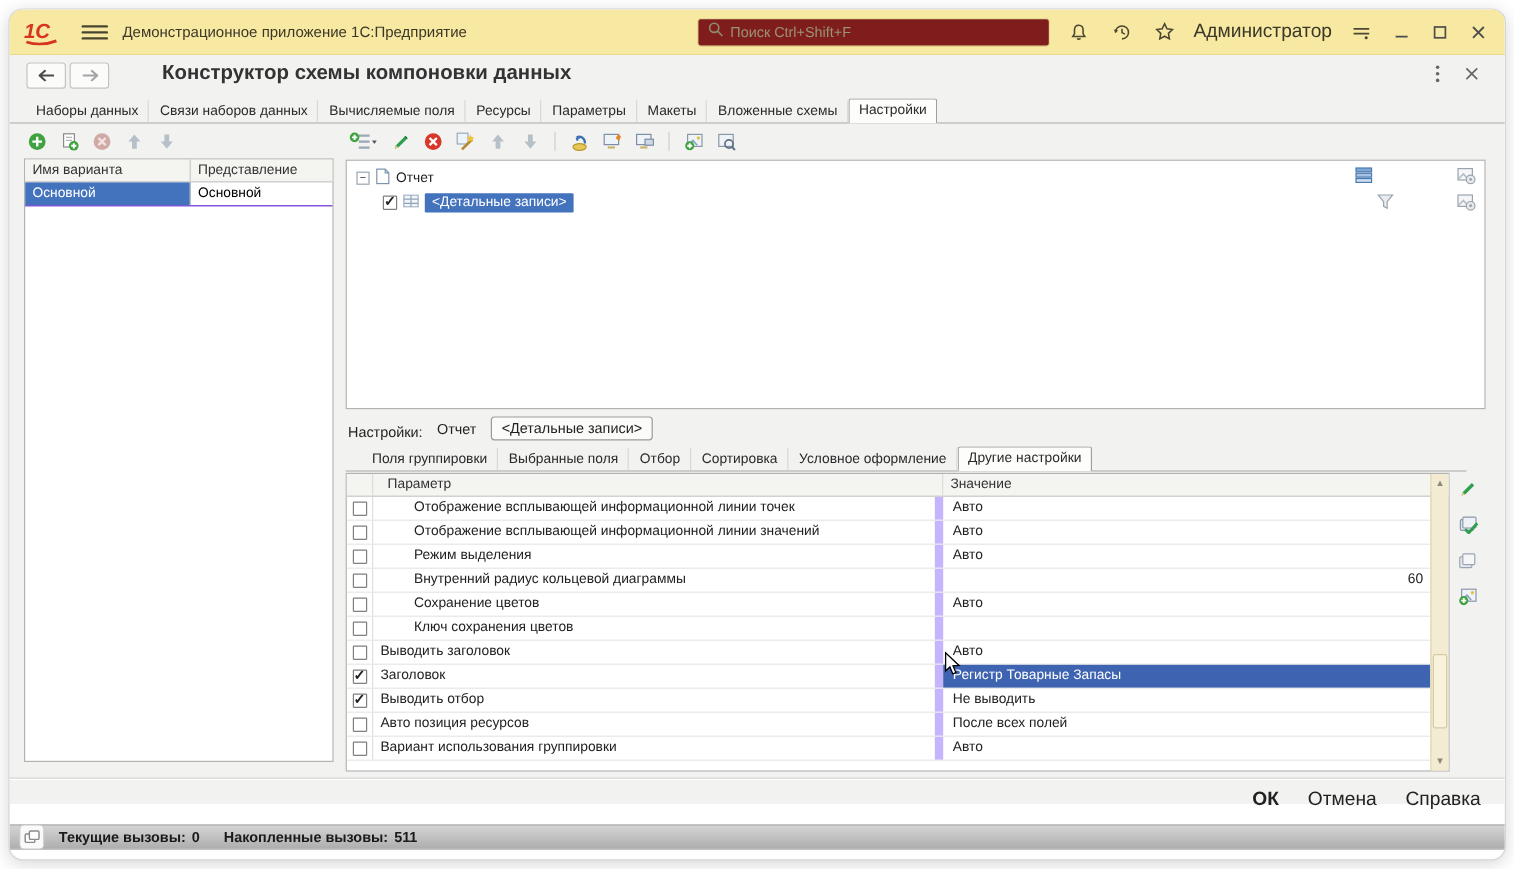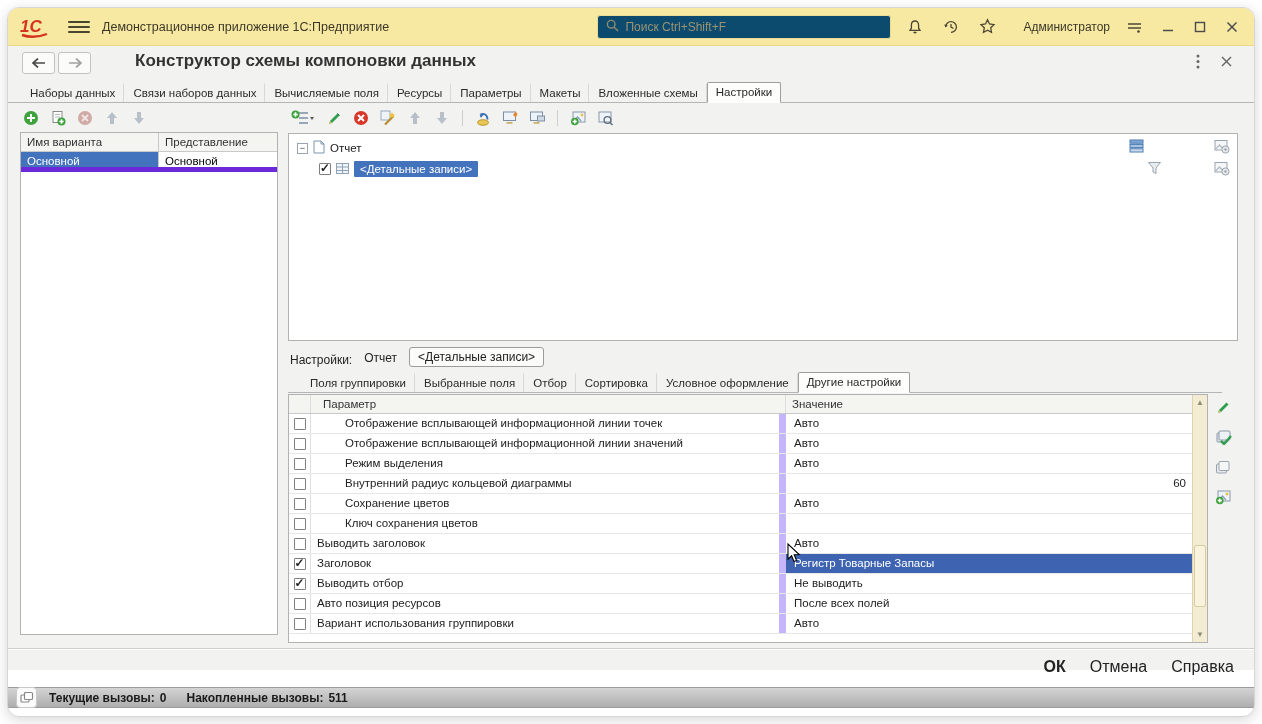--- a/index.html
+++ b/index.html
@@ -7,25 +7,25 @@
   *{box-sizing:border-box;}
   .window{position:absolute;inset:7px;background:#ffffff;border:1px solid #d6d6d6;border-radius:12px;
     box-shadow:0 3px 14px rgba(0,0,0,.16);overflow:hidden;}
   
   .appbar{position:absolute;left:0;top:0;right:0;height:38px;background:#f7e8a2;border-bottom:1px solid #e8d88d;
     display:flex;align-items:center;padding:0 12px;gap:12px;}
   .logo{flex:0 0 auto;display:flex;align-items:center;}
   .burger{width:22px;height:18px;display:flex;flex-direction:column;justify-content:center;gap:3px;cursor:pointer;}
   .burger i{display:block;height:2px;background:#4a452f;border-radius:1px;}
   .apptitle{font-size:12.5px;color:#3c3828;white-space:nowrap;}
-  .search{margin-left:auto;width:294px;height:24px;background:#0c4a6e;border:1px solid #e9dc96;border-radius:3px;
+  .search{margin-left:auto;width:294px;height:24px;background:#7f1d1d;border:1px solid #e9dc96;border-radius:3px;
     display:flex;align-items:center;gap:6px;padding:0 8px;}
   .search .ph{font-size:12px;color:#9b9474;white-space:nowrap;}
   .hicon{width:24px;height:24px;display:flex;align-items:center;justify-content:center;cursor:pointer;flex:0 0 auto;}
-  .username{font-size:12px;color:#3c3828;white-space:nowrap;cursor:pointer;margin-left:12px;}
+  .username{font-size:16px;color:#3c3828;white-space:nowrap;cursor:pointer;}
   .wctl{width:20px;height:20px;display:flex;align-items:center;justify-content:center;color:#4c4c4c;
     font-size:13px;cursor:pointer;flex:0 0 auto;}
   
   .formarea{position:absolute;left:0;top:38px;right:0;bottom:46px;background:#f2f3f1;}
   .formheader{position:absolute;left:0;top:0;right:0;height:36px;}
   .navbtns{position:absolute;left:14px;top:6px;display:flex;gap:3px;}
   .navbtn{width:33px;height:22px;background:#fbfbfa;border:1px solid #c3c3c3;border-radius:3px;
     display:flex;align-items:center;justify-content:center;cursor:pointer;}
   .formtitle{position:absolute;left:127px;top:5px;font-size:17px;font-weight:600;color:#333;}
   .formmore{position:absolute;right:54px;top:8px;color:#666;font-size:14px;cursor:pointer;letter-spacing:0;}
@@ -38,21 +38,21 @@
   .tab.active{background:#fdfdfc;border:1px solid #9e9e9e;border-bottom:1px solid #fdfdfc;margin-bottom:-1px;
     border-radius:2px 2px 0 0;padding-bottom:4px;margin-top:43px;}
   
   .tb{position:absolute;display:flex;align-items:center;gap:9px;height:24px;}
   .tbi{width:18px;height:18px;display:flex;align-items:center;justify-content:center;cursor:pointer;flex:0 0 auto;}
   .tbsep{width:1px;height:16px;background:#cfcfcf;margin:0 2px;}
   
   .box{position:absolute;background:#fff;border:1px solid #b2b2b2;}
   .thead{display:flex;background:#f4f4f1;border-bottom:1px solid #c9c9c9;font-size:11.5px;color:#333;}
   .thead .c{padding:3px 6px;white-space:nowrap;overflow:hidden;}
-  .vrow{display:flex;font-size:11.5px;border-bottom:5px solid #6d28d9;height:20px;cursor:pointer;}
+  .vrow{display:flex;font-size:11.5px;border-bottom:1px solid #6d28d9;height:20px;cursor:pointer;}
   .vrow .c{padding:3px 6px;white-space:nowrap;overflow:hidden;}
   .colline{border-right:1px solid #c9c9c9;}
   .cell-sel{background:var(--sel);color:#fff;}
   
   .treerow{position:absolute;display:flex;align-items:center;gap:5px;font-size:11.5px;color:#222;}
   .expander{width:11px;height:11px;border:1px solid #9aa4ae;background:#fff;display:flex;align-items:center;
     justify-content:center;font-size:9px;line-height:9px;color:#333;cursor:pointer;}
   .cb{width:12px;height:12px;border:1px solid #7f7f7f;background:#fff;border-radius:1px;position:relative;
     cursor:pointer;flex:0 0 auto;}
   .cb.on::after{content:"\2713";position:absolute;left:0px;top:-3px;font-size:12px;font-weight:bold;color:#222;}

